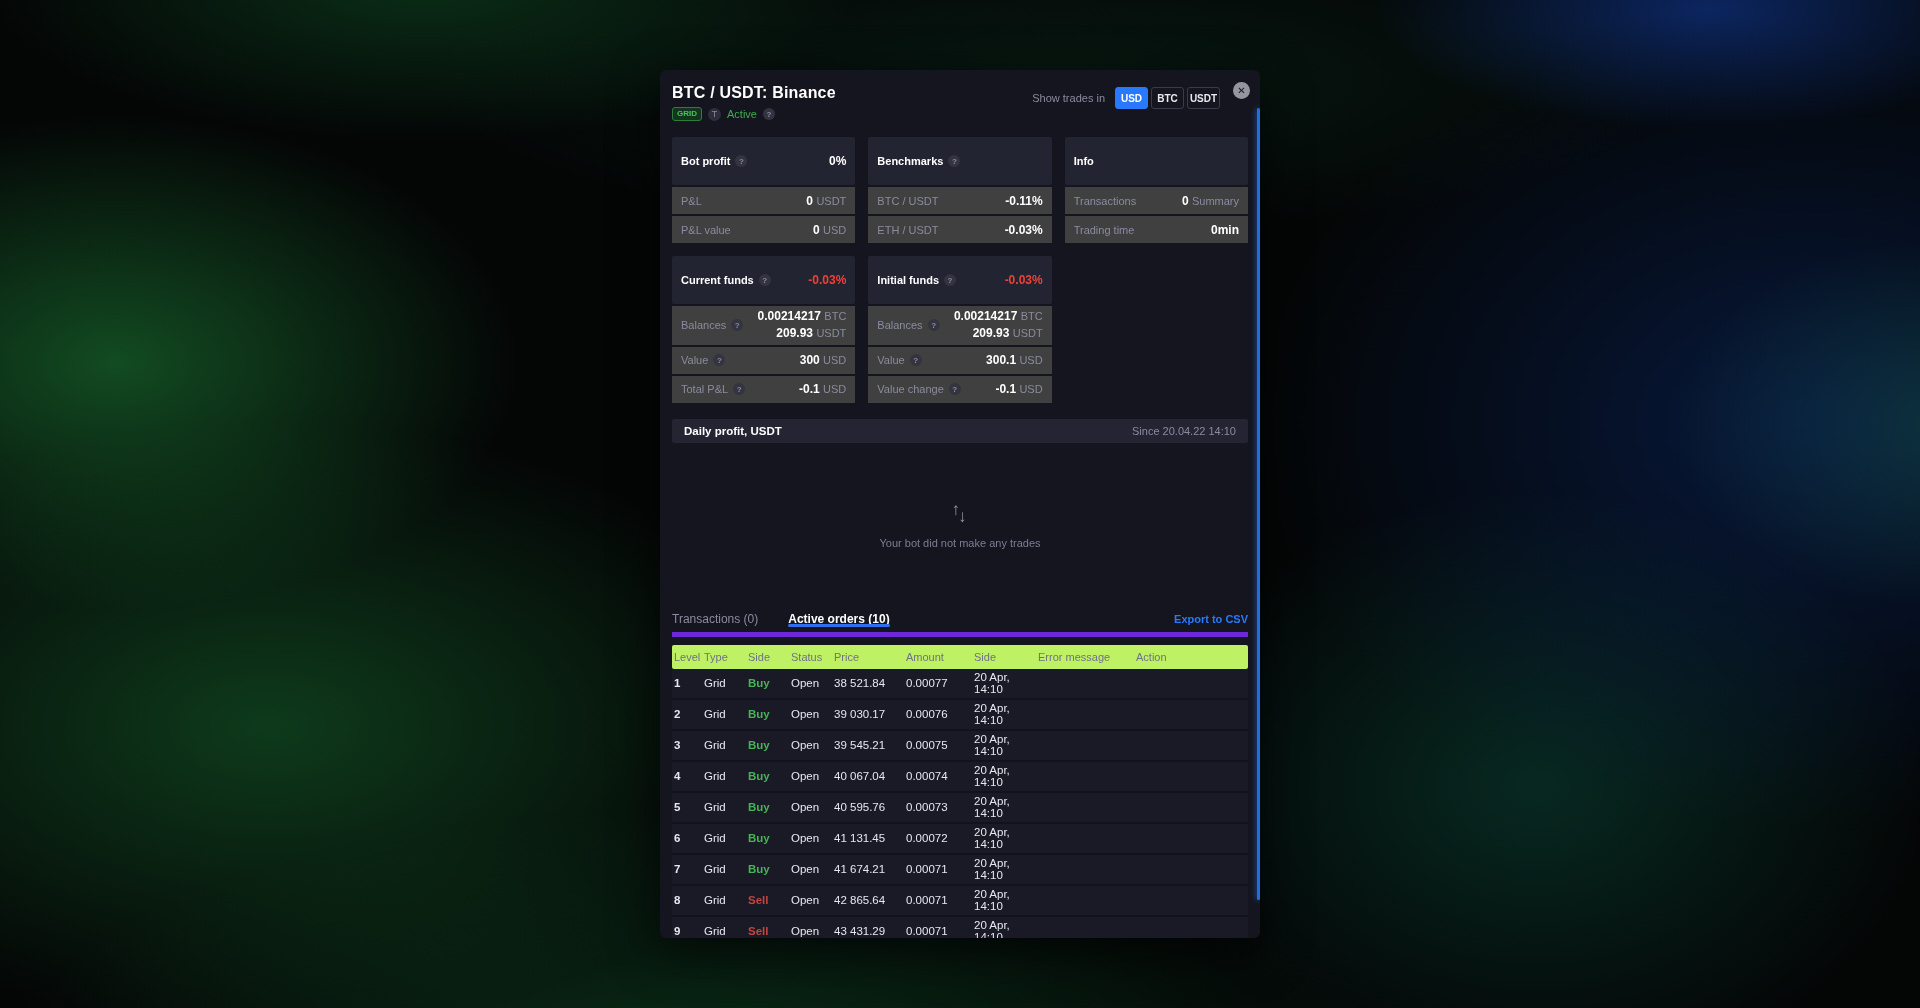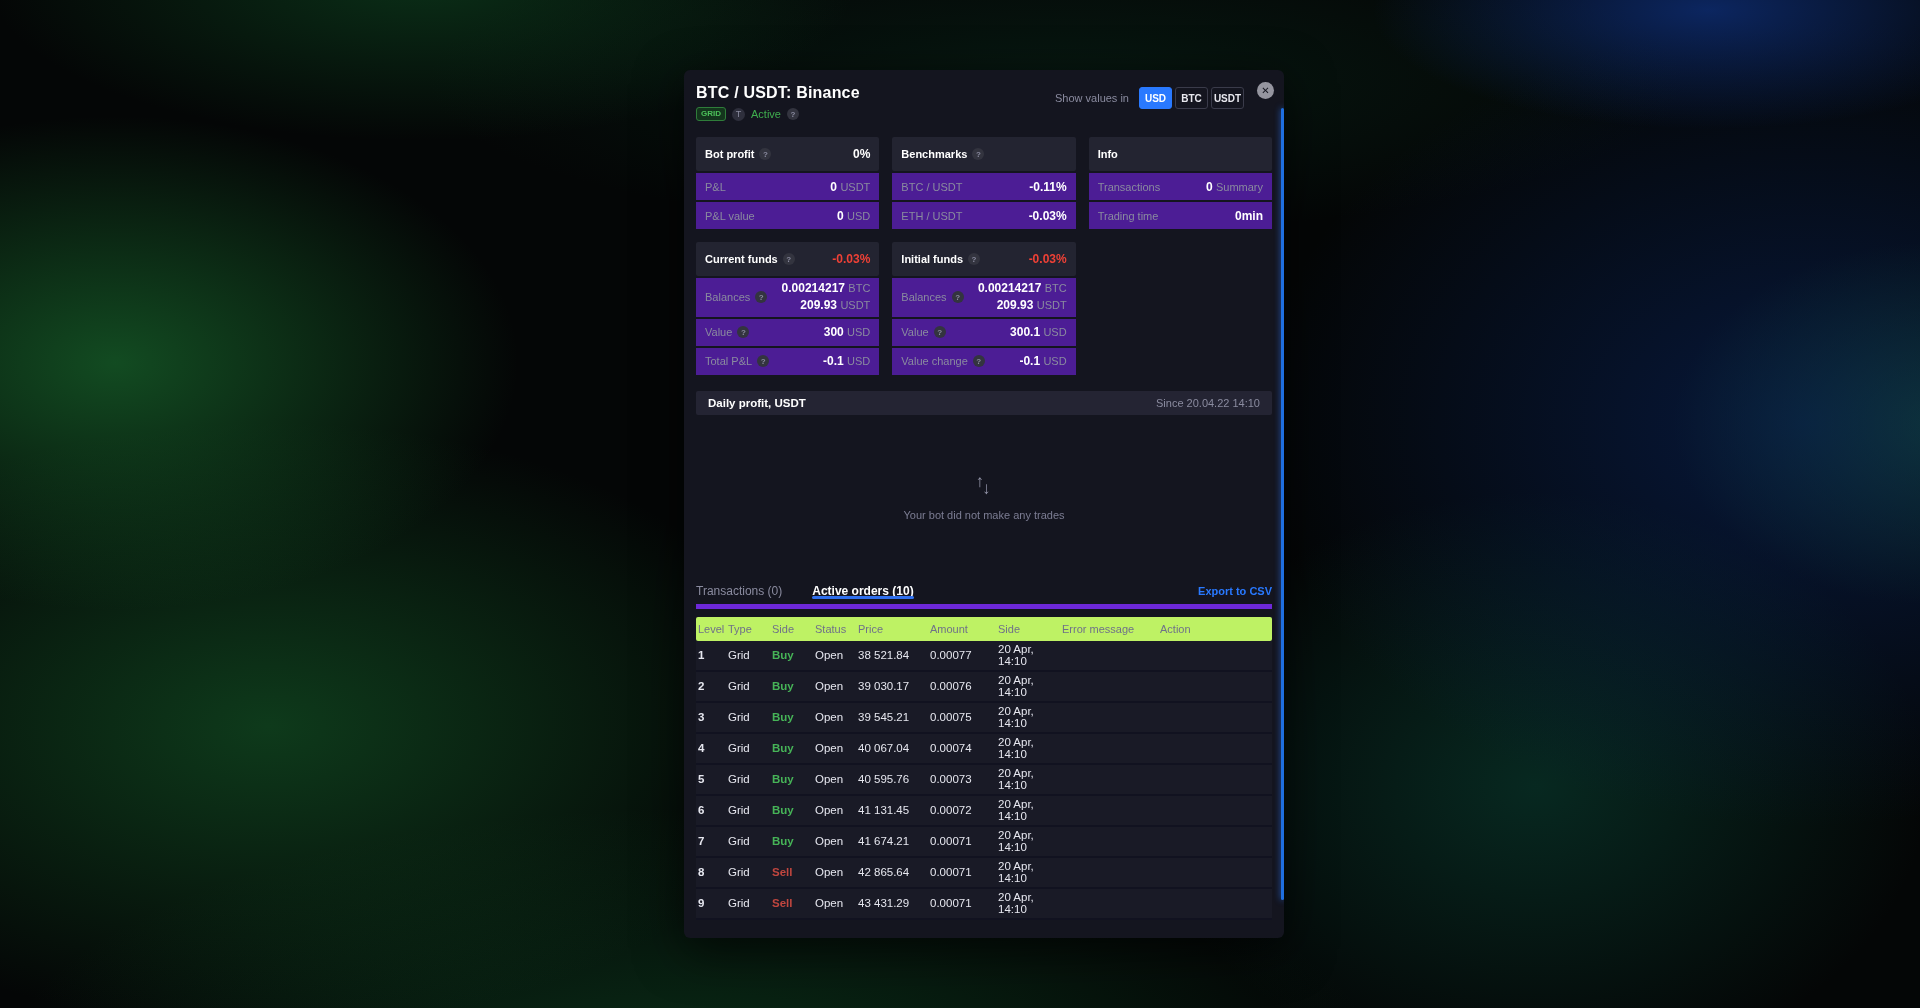--- a/index.html
+++ b/index.html
@@ -12,21 +12,21 @@
       radial-gradient(820px 460px at 14% 72%, rgba(24,110,48,.5), transparent 66%),
       radial-gradient(1000px 400px at 36% 108%, rgba(16,88,42,.5), transparent 70%),
       radial-gradient(480px 170px at 89% 1%, rgba(18,64,170,.55), transparent 70%),
       radial-gradient(760px 560px at 94% 42%, rgba(10,42,112,.5), transparent 72%),
       radial-gradient(560px 420px at 80% 78%, rgba(12,92,72,.4), transparent 70%),
       radial-gradient(380px 260px at 101% 42%, rgba(28,112,52,.45), transparent 70%),
       radial-gradient(900px 220px at 55% 8%, rgba(14,70,44,.28), transparent 70%),
       #040606;
   }
   .modal {
-    position:absolute; left:684px; top:70px; width:600px; height:868px;
+    position:absolute; left:660px; top:70px; width:600px; height:868px;
     background:#14151f; border-radius:6px; overflow:hidden;
     box-shadow:0 12px 48px rgba(0,0,0,.65);
     padding:14px 12px 0 12px; color:#fff;
   }
   
   .hdr { display:flex; justify-content:space-between; align-items:flex-start; }
   .title { font-size:16px; font-weight:bold; letter-spacing:.2px; }
   .badges { display:flex; align-items:center; gap:6px; margin-top:5px; height:14px; }
   .pill { font-size:8px; font-weight:bold; color:#4cc05a; background:#14351d;
           border:1px solid #2f7d3a; border-radius:3px; padding:1px 4px; line-height:1.2; }
@@ -45,26 +45,26 @@
                 background:transparent; border:1px solid #3a3b4a; border-radius:3px;
                 width:33px; height:22px; cursor:pointer; }
   .seg button.selected { background:#2979ff; border-color:#2979ff; color:#fff; }
   .close-btn { position:absolute; top:12px; right:10px; width:17px; height:17px;
                border-radius:50%; background:#95959f; color:#14151f; font-size:10px;
                font-weight:bold; display:flex; align-items:center; justify-content:center;
                cursor:pointer; }
   .close-btn::before { content:"✕"; }
   
   .cards { display:grid; grid-template-columns:repeat(3,1fr); gap:13px; margin-top:16px; }
-  .card-h { height:34px; background:#232431; display:flex; justify-content:space-between;
+  .card-h { height:48px; background:#232431; display:flex; justify-content:space-between;
             align-items:center; padding:0 9px; border-radius:2px; }
   .card-h .t { font-size:11px; font-weight:bold; display:flex; align-items:center; gap:5px; }
   .card-h .v { font-size:12px; font-weight:bold; }
   .neg { color:#ef4136; }
-  .crow { background:#4c1d95; margin-top:2px; min-height:27px; display:flex;
+  .crow { background:#404040; margin-top:2px; min-height:27px; display:flex;
           justify-content:space-between; align-items:center; padding:2px 9px; }
   .crow .lbl { font-size:11px; color:#8a8b9f; display:flex; align-items:center; gap:5px; }
   .crow .val { font-size:12px; font-weight:bold; white-space:nowrap; }
   .crow .unit { font-size:11px; font-weight:normal; color:#8a8b9f; }
   .two-line { display:flex; flex-direction:column; align-items:flex-end; line-height:1.45; }
   
   .chart-bar { margin-top:16px; height:24px; background:#242433; display:flex;
                justify-content:space-between; align-items:center; padding:0 12px; border-radius:2px; }
   .chart-bar .t { font-size:11.5px; font-weight:bold; }
   .chart-bar .s { font-size:11px; color:#8a8b9f; }
@@ -118,21 +118,21 @@
     <div>
       <div class="title">BTC / USDT: Binance</div>
       <div class="badges">
         <span class="pill">GRID</span>
         <span class="t-badge">T</span>
         <span class="active-txt">Active</span>
         <span class="help"></span>
       </div>
     </div>
     <div class="hdr-right">
-      <span class="show-values muted">Show values in</span>
+      <span class="show-values muted">Show trades in</span>
       <div class="seg">
         <button class="selected">USD</button>
         <button>BTC</button>
         <button>USDT</button>
       </div>
     </div>
   </div>
 
   <div class="cards">
 

